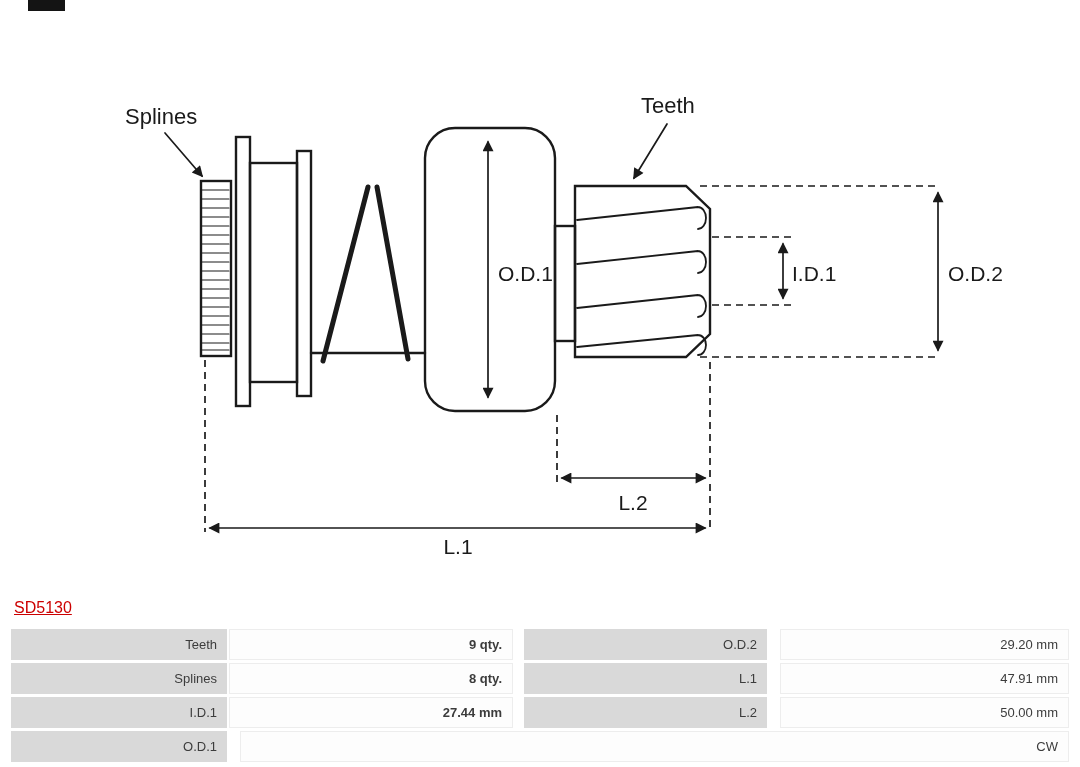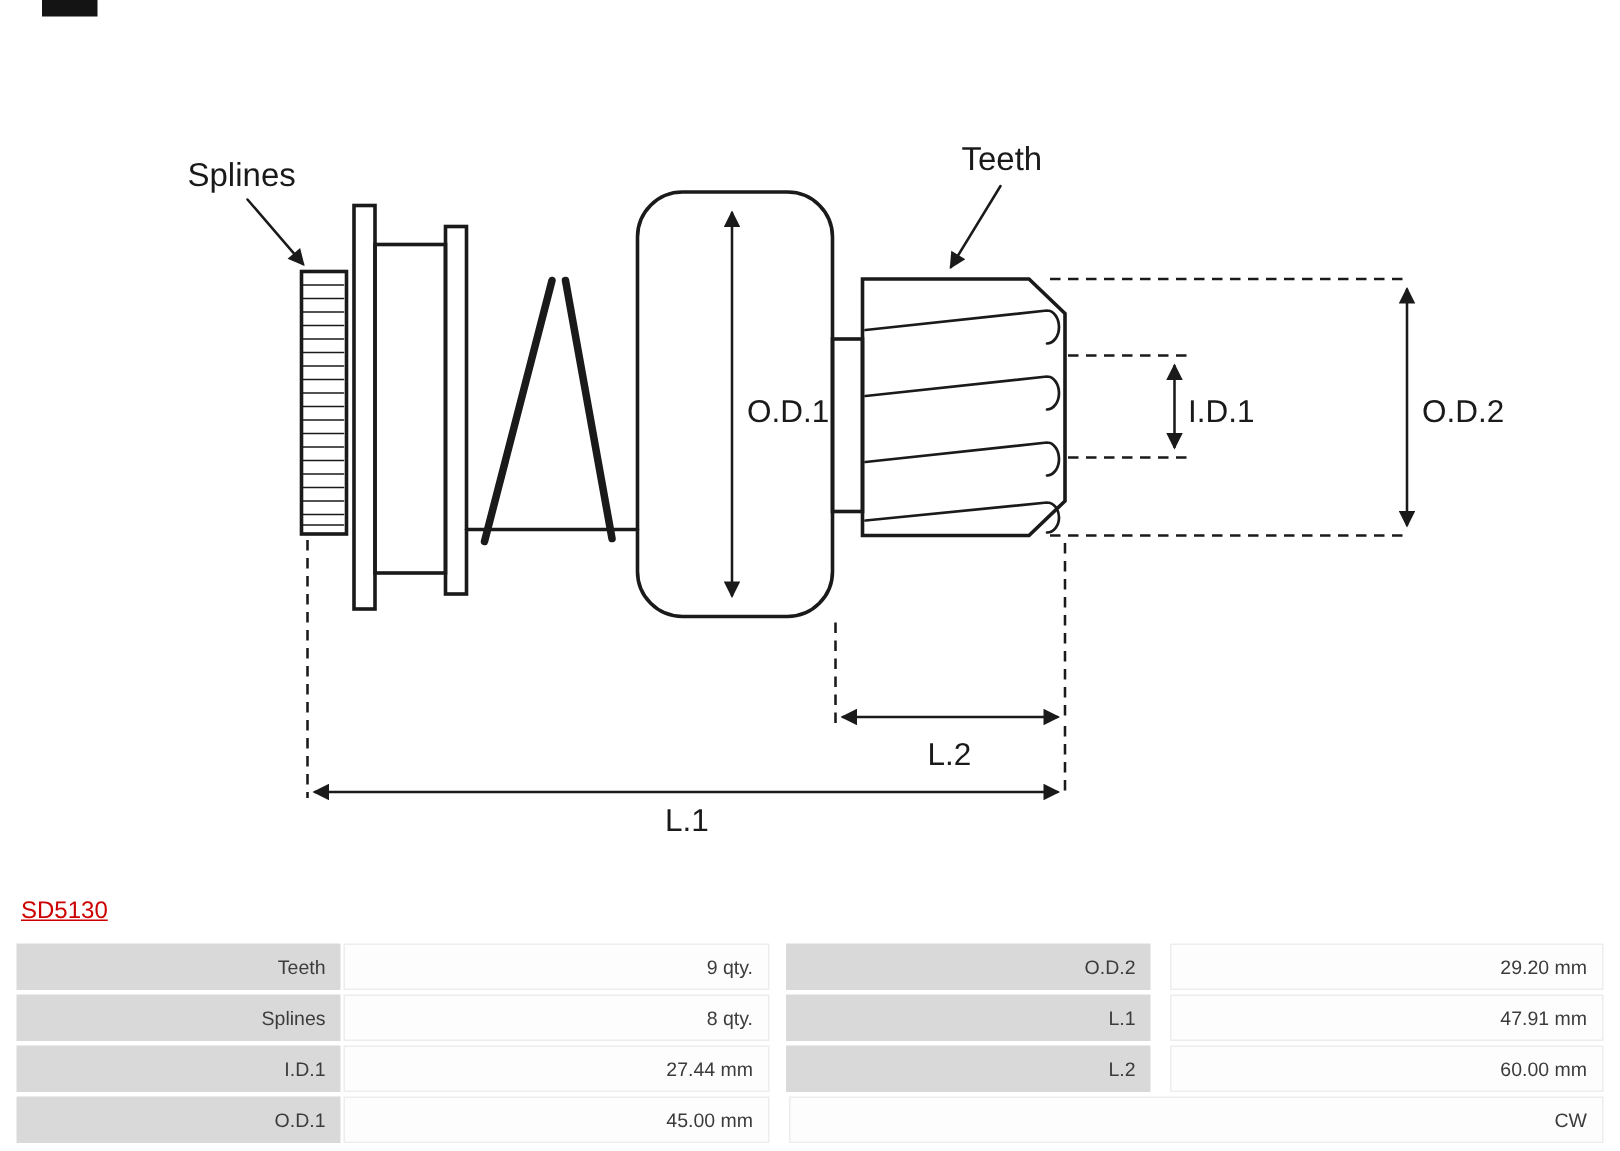--- a/index.html
+++ b/index.html
@@ -20,21 +20,21 @@
   }
   .spec-table { margin:11px 11px 0 11px; }
   .spec-row { display:flex; height:31px; margin-bottom:3px; }
   .cell {
     line-height:29px; font-size:13px; text-align:right;
     padding-right:10px; color:#3c3c3c; white-space:nowrap; overflow:hidden;
   }
   .cell.lab { background:#d9d9d9; line-height:31px; }
   .cell.val { background:#fdfdfd; border:1px solid #ededed; }
   .c1 { width:216px; }
-  .c2 { width:284px; margin-left:2px; }
+  .c2 { width:284px; margin-left:2px;font-weight:bold; }
   .c3 { width:243px; margin-left:11px; }
   .c4 { flex:1; margin-left:13px; }
 </style>
 </head>
 <body>
 
 <div class="logo-frag"></div>
 
 <svg class="diagram" viewBox="0 0 1080 592" width="1080" height="592" xmlns="http://www.w3.org/2000/svg">
   <defs>
@@ -124,20 +124,19 @@
   <div class="spec-row">
     <div class="cell lab c1">Splines</div>
     <div class="cell val c2">8 qty.</div>
     <div class="cell lab c3">L.1</div>
     <div class="cell val c4">47.91 mm</div>
   </div>
   <div class="spec-row">
     <div class="cell lab c1">I.D.1</div>
     <div class="cell val c2">27.44 mm</div>
     <div class="cell lab c3">L.2</div>
-    <div class="cell val c4">60.00 mm</div>
+    <div class="cell val c4">50.00 mm</div>
   </div>
   <div class="spec-row">
     <div class="cell lab c1">O.D.1</div>
-    <div class="cell val c2">45.00 mm</div>
     <div class="cell val c4">CW</div>
   </div>
 </div>
 
 </body></html>

